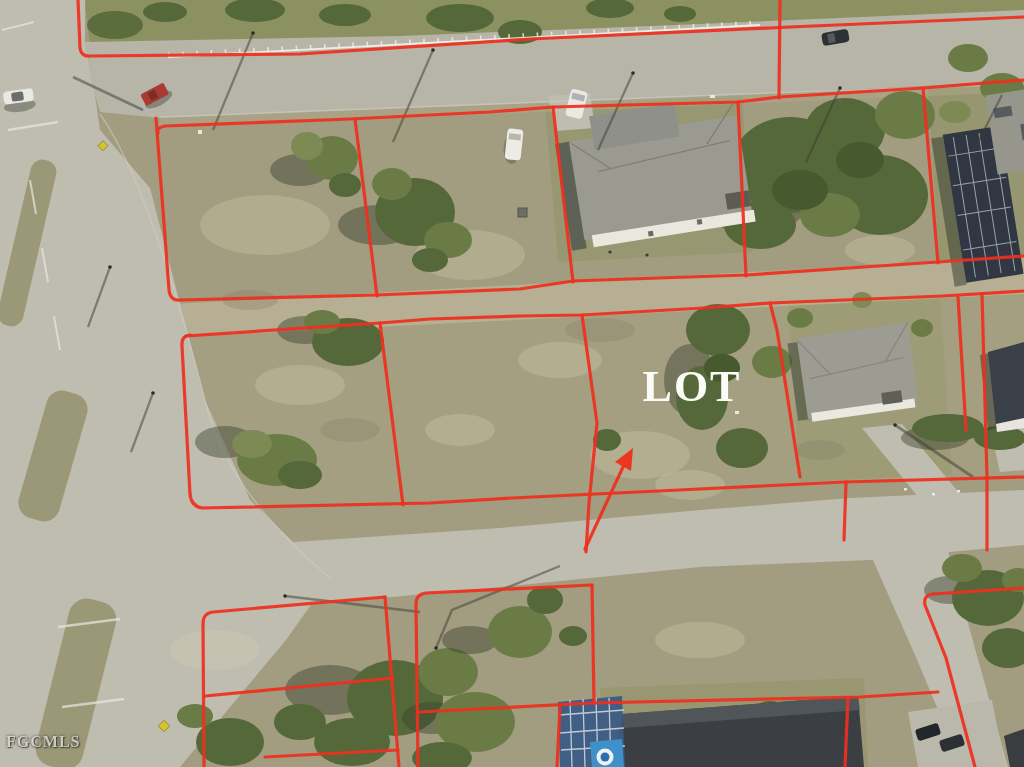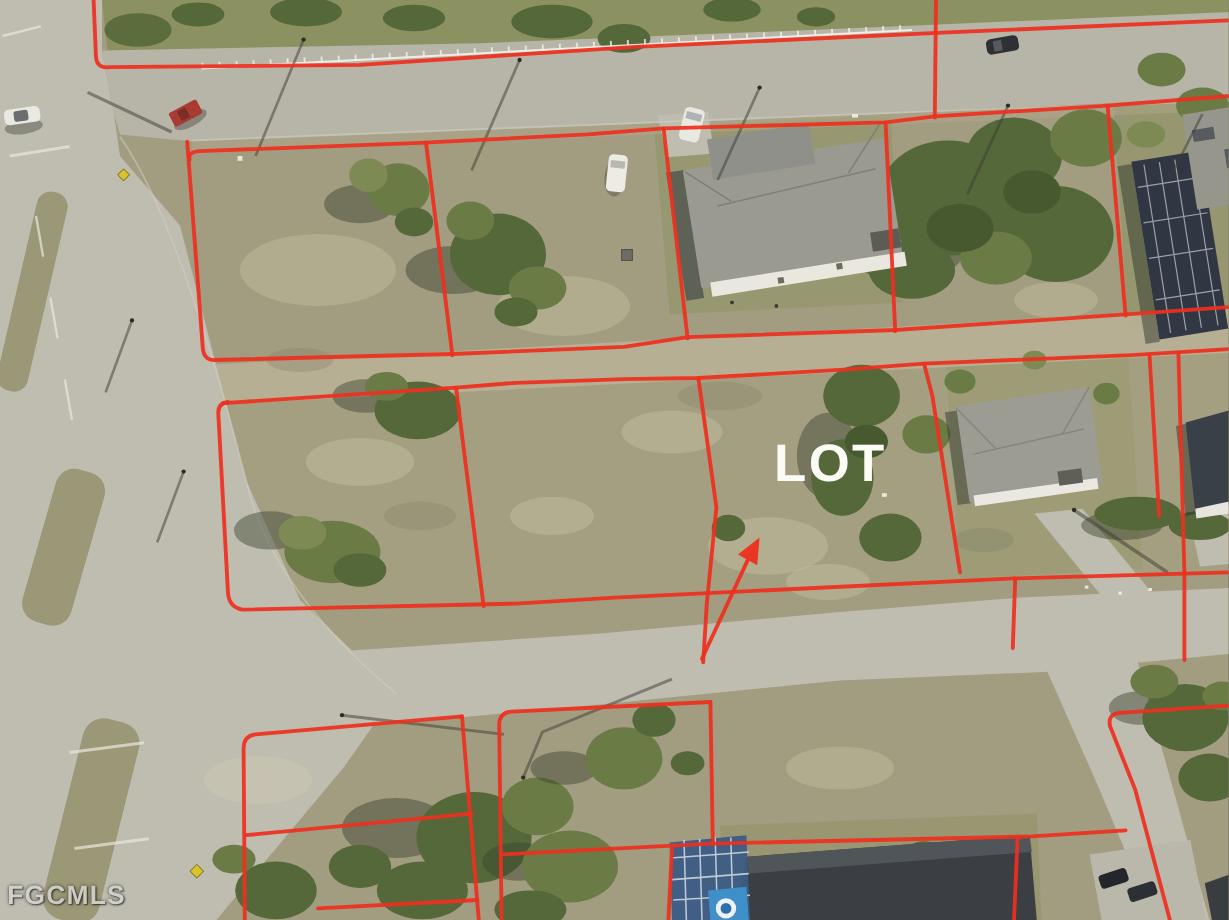--- a/index.html
+++ b/index.html
@@ -1,17 +1,17 @@
 <!DOCTYPE html>
 <html style="--boundary_red: #ee2f1f; --lot_label: #fcfcf7; --watermark: #d4d4cd; --grass_base: #a29c80; --grass_green: #8c9162; --road: #bfbcb0; --road_top: #b7b4a8; --dirt_path: #bdb499; --tree_canopy: #6b7b46; --tree_dark: #55683a; --tree_shadow: #39422e; --roof_gray: #9a9a90; --roof_dark: #3b3e42; --pool_cage_blue: #3c5b84; --pool_water: #3f8fc9; --house_wall: #e9e7dd; --fence_white: #f2f2ea; --truck_red: #a83c32;"><head>
 <meta charset="utf-8">
 <style>
   html,body{margin:0;padding:0;background:#222;}
   #stage{position:relative;width:1024px;height:767px;overflow:hidden;
-         font-family:Liberation Sans, sans-serif;background:#a29c80;}
+         font-family:Liberation Serif, serif;background:#a29c80;}
   #stage svg{position:absolute;left:0;top:0;}
 
   
   .grass-base{fill:var(--grass_base,#a29c80);}
   .grass-strip{fill:var(--grass_green,#8c9162);}
   .road{fill:var(--road,#bfbcb0);}
   .road-top{fill:var(--road_top,#b7b4a8);}
   .dirt{fill:var(--dirt_path,#bdb499);}
   .median{fill:#9b9877;}
   .red-line{stroke:var(--boundary_red,#ee2f1f);stroke-width:3.2;fill:none;
@@ -24,21 +24,21 @@
   .tcd{fill:#46592f;}
   .mot{fill:#d8d1b4;opacity:.3;}
   .motd{fill:#837f68;opacity:.32;}
   .fence{stroke:var(--fence_white,#f2f2ea);fill:none;}
   .psh{stroke:#3c3c34;opacity:.5;fill:none;}
   .mark{stroke:#e8e7df;opacity:.7;fill:none;}
   .curb{stroke:#d4d1c4;fill:none;opacity:.5;}
 
   #lot-label-text{font-weight:bold;letter-spacing:2px;
                   fill:var(--lot_label,#fcfcf7);}
-  #watermark{position:absolute;left:6px;top:733px;font-size:22px;font-weight:bold;
+  #watermark{position:absolute;left:6px;top:733px;font-size:16px;font-weight:bold;
              letter-spacing:1px;color:var(--watermark,#d4d4cd);opacity:.85;
              text-shadow:0 0 3px rgba(25,25,25,.9),1px 1px 1px rgba(40,40,40,.8);}
 </style>
 </head>
 <body>
 
 <div id="stage">
 <svg width="1024" height="767" viewBox="0 0 1024 767">
 
   <g>

